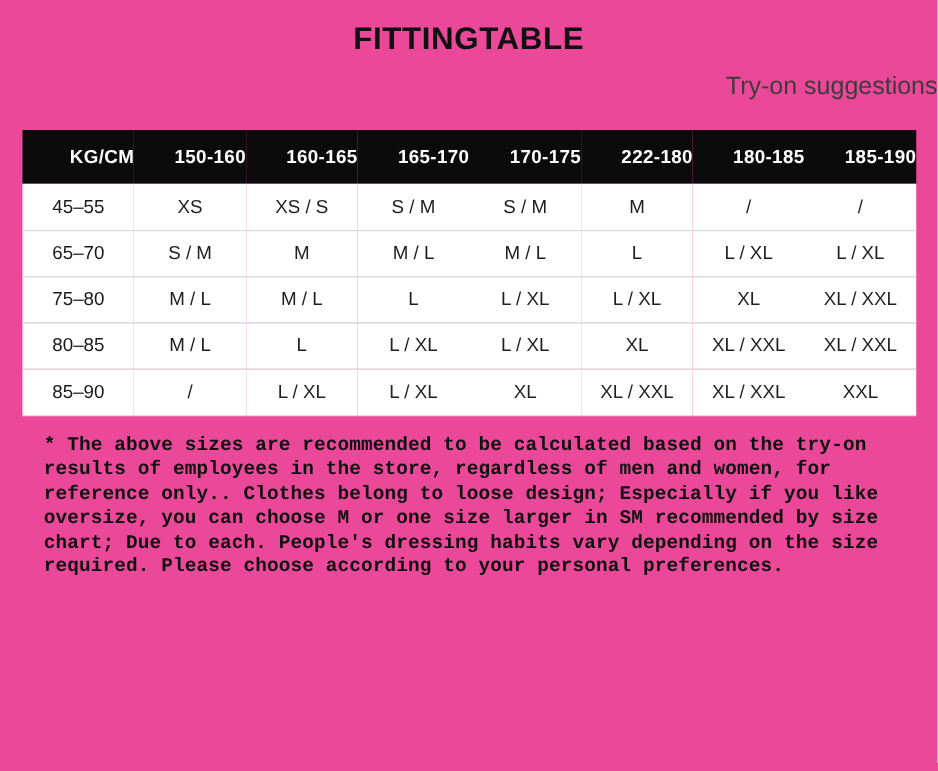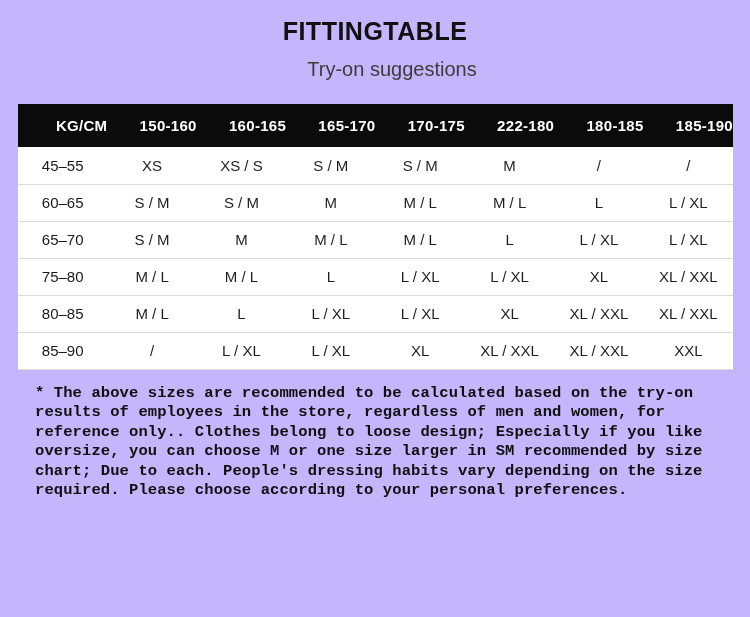--- a/index.html
+++ b/index.html
@@ -4,34 +4,34 @@
 <style>
   * { margin: 0; padding: 0; box-sizing: border-box; }
   html, body {
     width: 750px;
     background: #ffffff;
     font-family: "Liberation Sans", sans-serif;
   }
   .page {
     width: 750px;
     height: 617px;
-    background: #c4b5fd;
+    background: #ec4899;
     overflow: hidden;
   }
   .title {
     margin-top: 17px;
     text-align: center;
     font-size: 25px;
     font-weight: 700;
     letter-spacing: 0.5px;
     color: #111111;
   }
   .subtitle {
     margin-top: 12px;
-    text-align: center;
+    text-align: right;
     font-size: 20px;
     font-weight: 400;
     color: #3c3c3c;
     padding-left: 34px;
   }
   table.size-table {
     margin: 23px 17px 0 18px;
     width: 715px;
     border-collapse: collapse;
     table-layout: fixed;
@@ -98,30 +98,20 @@
           <td class="weight">45–55</td>
           <td>XS</td>
           <td>XS / S</td>
           <td>S / M</td>
           <td>S / M</td>
           <td>M</td>
           <td>/</td>
           <td>/</td>
         </tr>
         <tr>
-          <td class="weight">60–65</td>
-          <td>S / M</td>
-          <td>S / M</td>
-          <td>M</td>
-          <td>M / L</td>
-          <td>M / L</td>
-          <td>L</td>
-          <td>L / XL</td>
-        </tr>
-        <tr>
           <td class="weight">65–70</td>
           <td>S / M</td>
           <td>M</td>
           <td>M / L</td>
           <td>M / L</td>
           <td>L</td>
           <td>L / XL</td>
           <td>L / XL</td>
         </tr>
         <tr>

